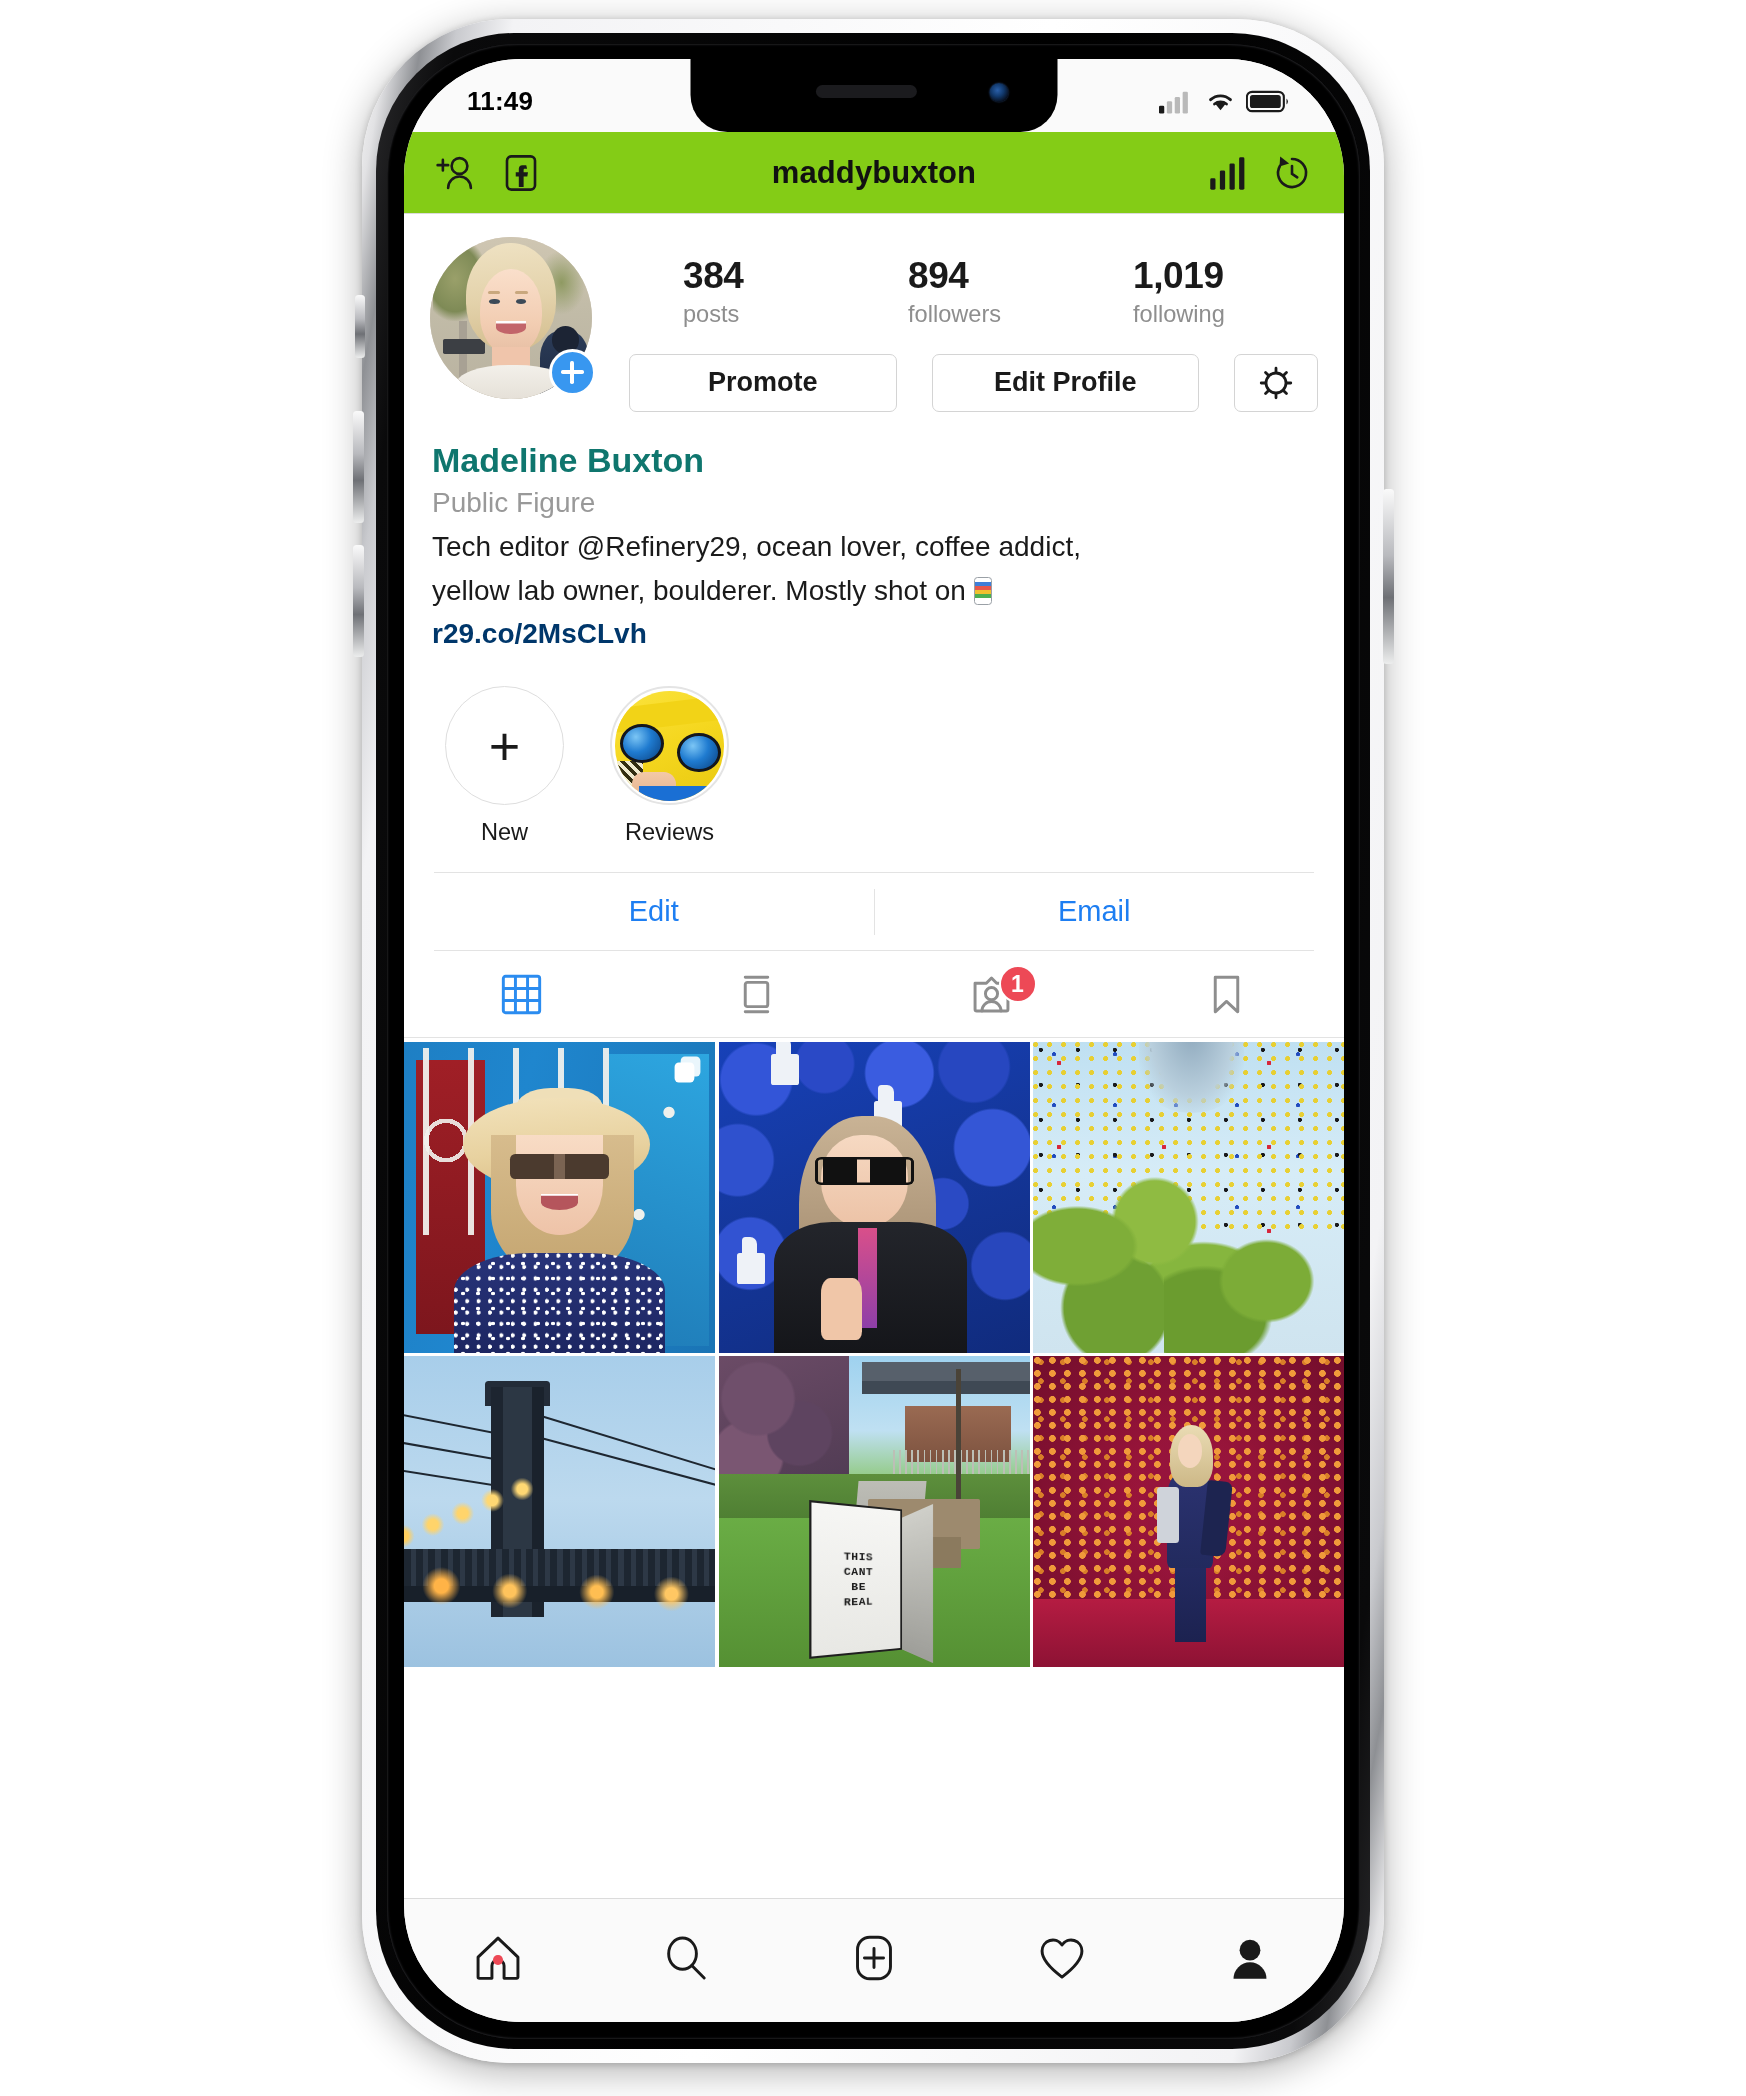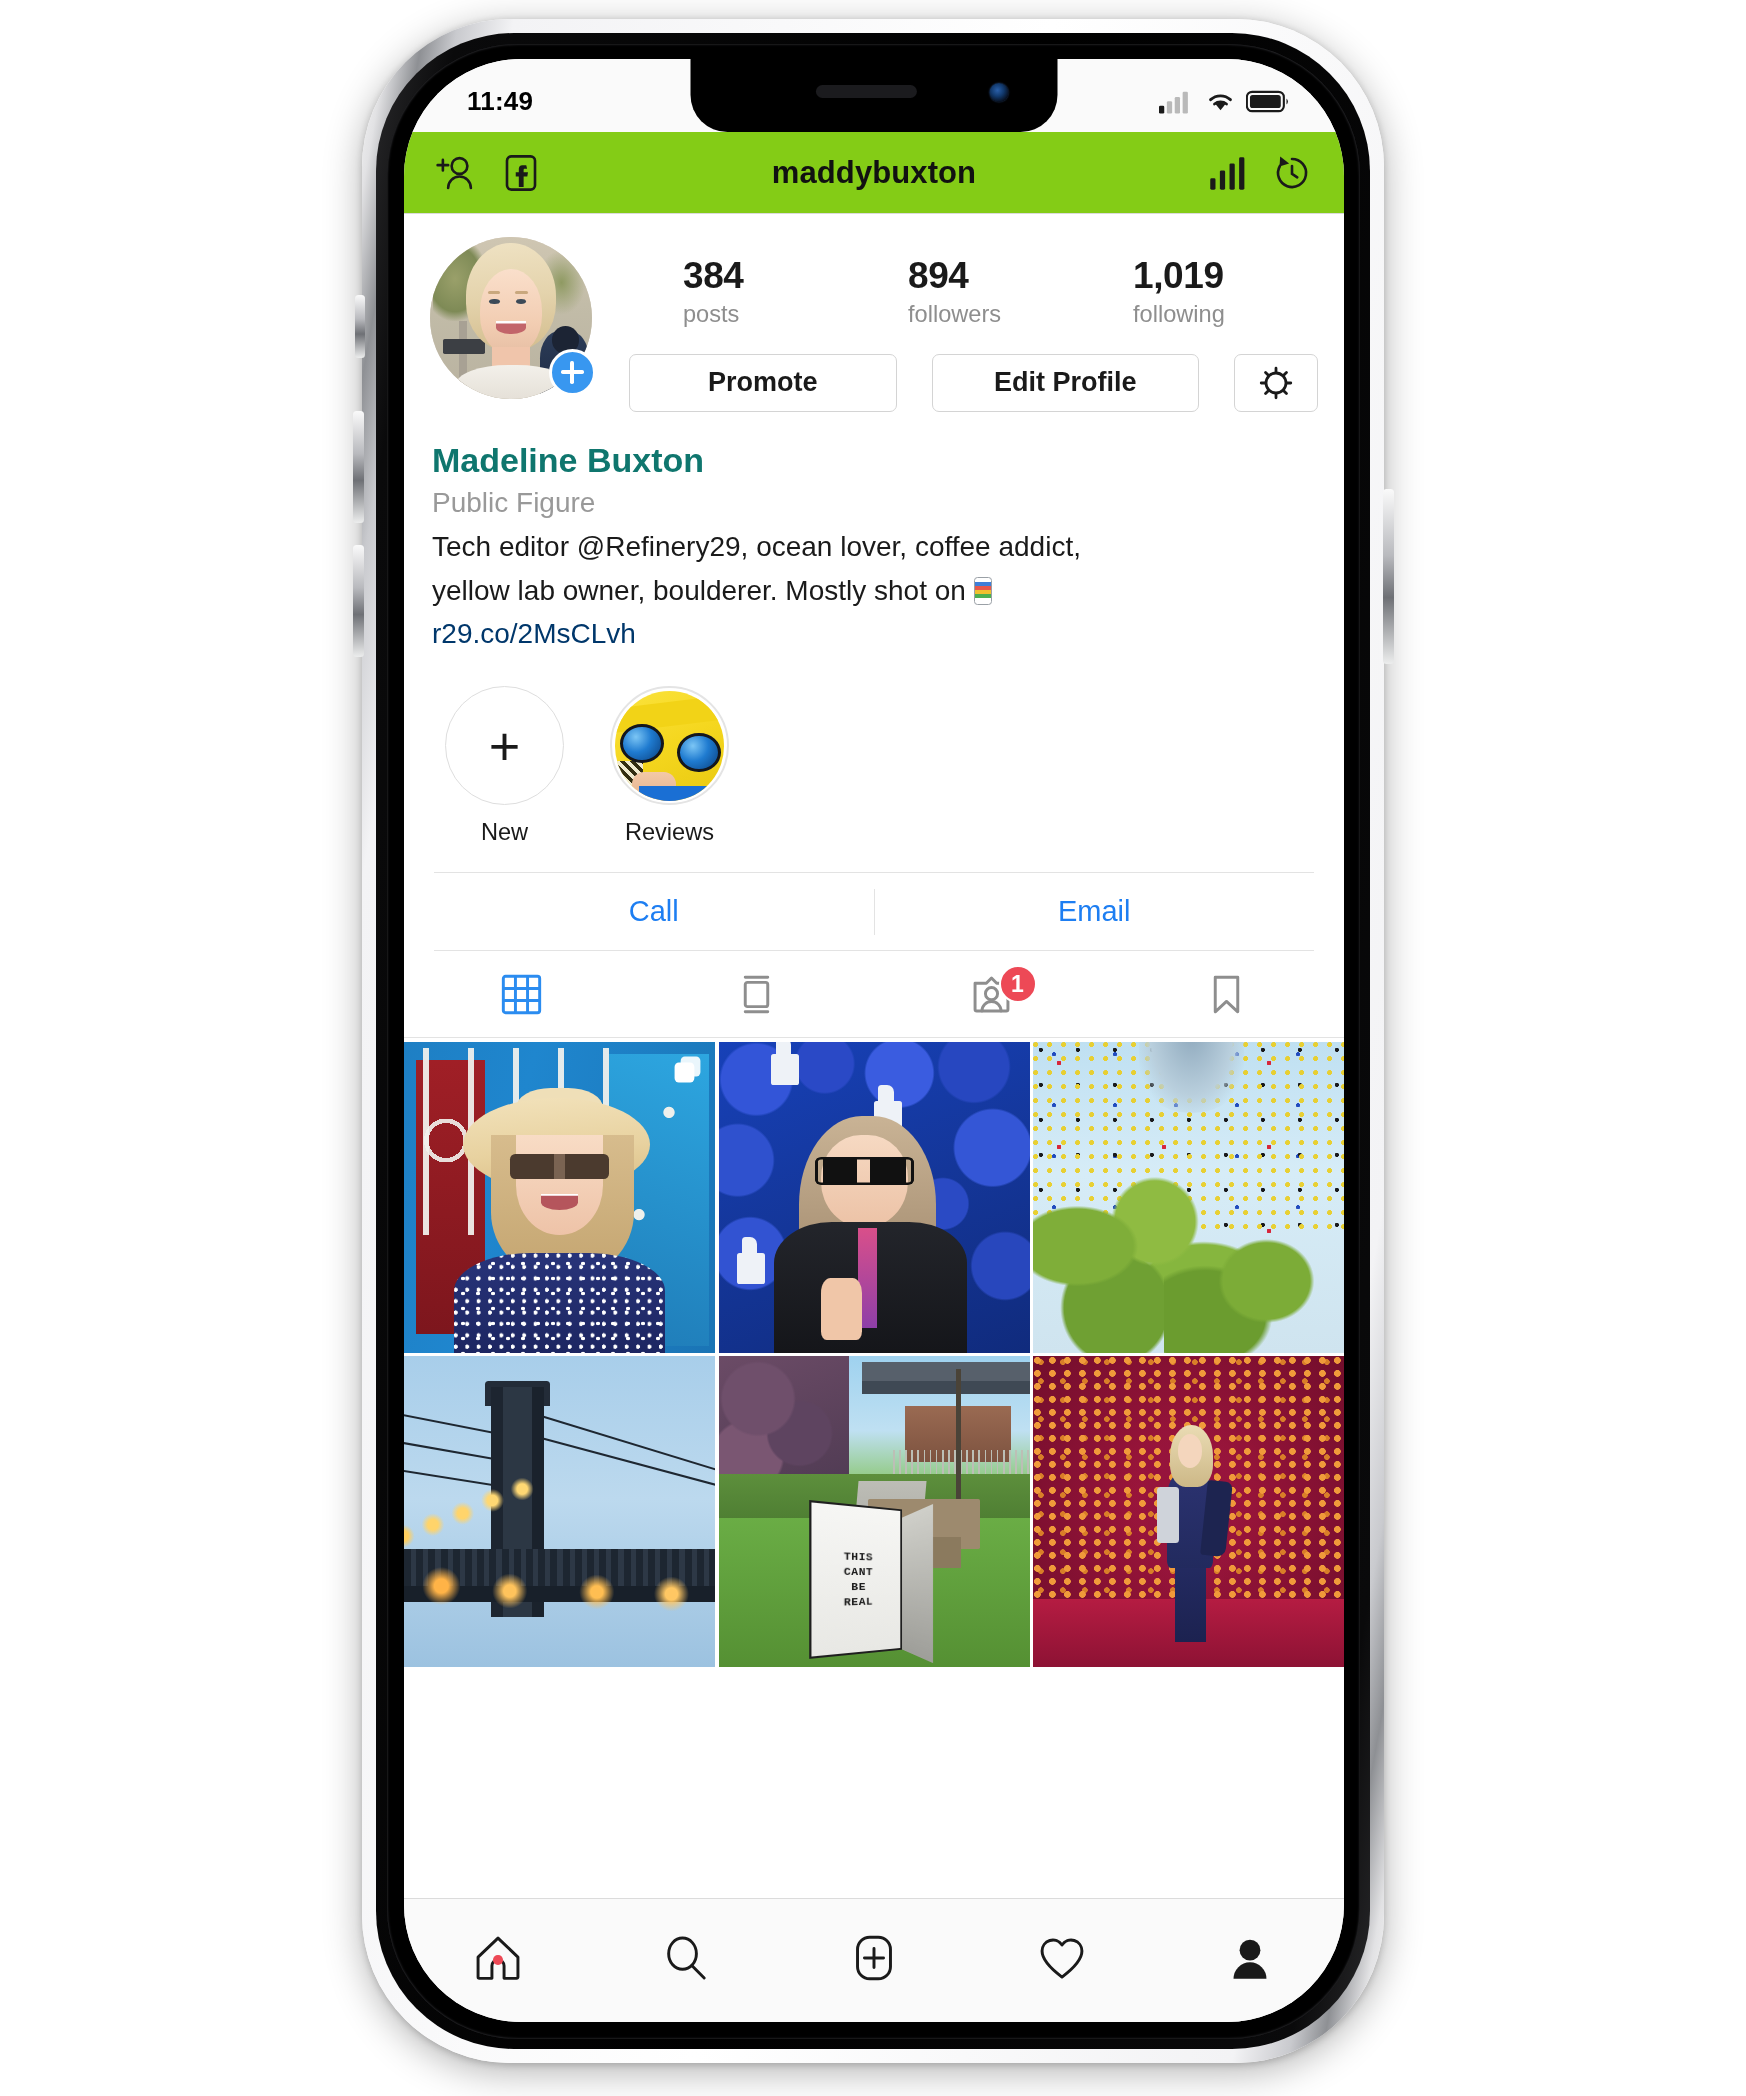--- a/index.html
+++ b/index.html
@@ -200,21 +200,21 @@
     background: #fff;
     display: flex; align-items: center; justify-content: center;
     font-size: 27px; font-weight: 600; color: #1a1a1a;
   }
   .btn-gear { flex: none; width: 84px; }
 
   .bio { padding: 26px 28px 0 28px; }
   .bio-name { font-size: 34px; font-weight: 700; color: #0f766e; line-height: 1.3; }
   .bio-cat  { font-size: 28px; color: #999; line-height: 1.42; margin-top: 1.7px; }
   .bio-text { font-size: 28px; color: #1a1a1a; line-height: 1.44; margin-top: 3.5px; }
-  .bio-link { font-size: 28px; color: #00376b; font-weight: 400; line-height: 1.46; margin-top: 3.5px; }
+  .bio-link { font-size: 28px; color: #00376b; font-weight: 700; line-height: 1.46; margin-top: 3.5px; }
   .phone-emoji { display: inline-block; width: 18.3px; height: 28px; vertical-align: -5.2px;
     border-radius: 3.5px; border: 1.7px solid #9aa0a6;
     background: linear-gradient(180deg,#fff 0 14%,#3f7ed8 14% 30%,#e8574a 30% 46%,#f0c02e 46% 62%,#4caf50 62% 78%,#fff 78% 100%);
   }
 
   
   .highlights { display: flex; gap: 30px; padding: 31px 33px 0 33px; }
   .hl { width: 135px; text-align: center; }
   .hl-circle {
     width: 119px; height: 119px; border-radius: 50%;
@@ -633,21 +633,21 @@
               <div class="lens l"></div>
               <div class="lens r"></div>
               <div class="spec-blue"></div>
             </div>
           </div>
           <div class="hl-lbl">Reviews</div>
         </div>
       </div>
 
       <div class="contact-row">
-        <div class="contact-btn">Call</div>
+        <div class="contact-btn">Edit</div>
         <div class="contact-div"></div>
         <div class="contact-btn">Email</div>
       </div>
 
       <div class="tabs">
         <div class="tab">
           <svg width="45" height="45" viewBox="0 0 52 52">
             <g fill="none" stroke="#2b8cf0" stroke-width="3.4">
               <rect x="5" y="5" width="42" height="42" rx="2.5"></rect>
               <path d="M19 5 V47 M33 5 V47 M5 19 H47 M5 33 H47"></path>

